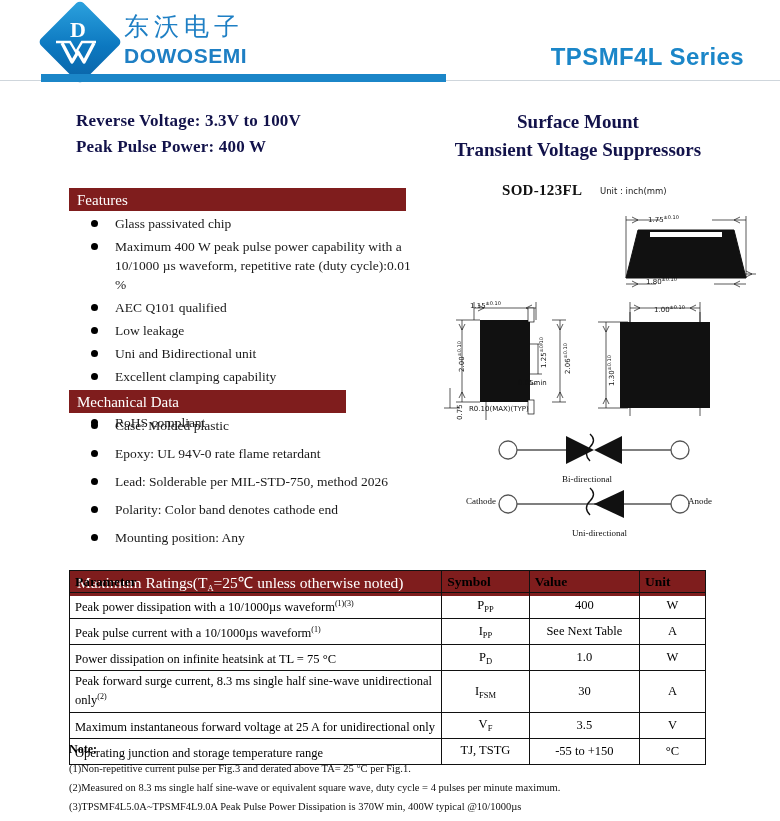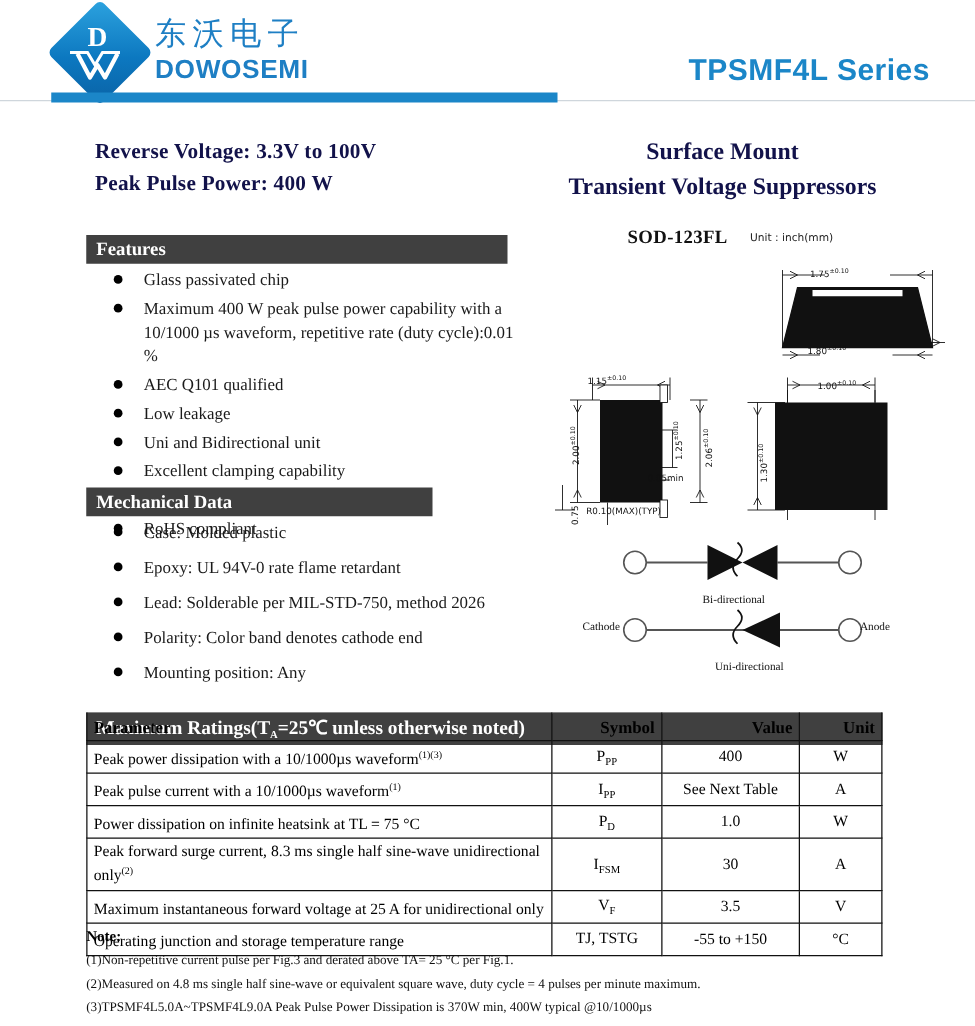--- a/index.html
+++ b/index.html
@@ -106,23 +106,23 @@
     text-align: center;
     font-size: 19px;
     font-weight: 700;
     color: #12124a;
     line-height: 28px;
   }
 
   
   .bar {
     position: absolute;
-    background: #404040;
+    background: #7f1d1d;
     color: #fff;
-    font-weight: 700;
+    font-weight: 400;
     font-size: 15px;
     line-height: 22px;
     padding: 1px 0 1px 8px;
     box-sizing: border-box;
   }
   #features-bar  { left: 69px; top: 188px; width: 337px; height: 23px; }
   #mech-bar      { left: 69px; top: 390px; width: 277px; height: 23px; }
   #ratings-bar   { left: 69px; top: 534px; width: 637px; height: 25px; font-size: 15.5px; margin-top: 37px; }
 
   
@@ -194,21 +194,21 @@
   }
   table.ratings th, table.ratings td {
     border: 1px solid #111;
     padding: 3px 5px;
     vertical-align: middle;
     line-height: 15px;
   }
   table.ratings th {
     font-weight: 700;
     font-size: 13.5px;
-    text-align: right;
+    text-align: left;
   }
   table.ratings th.p, table.ratings td.p { text-align: left; }
   table.ratings td.c { text-align: center; }
   .col-param  { width: 391px; }
   .col-symbol { width: 80px; }
   .col-value  { width: 106px; }
   .col-unit   { width: 58px; }
   sup.note { font-size: 8px; vertical-align: super; }
   sub.sb { font-size: 8.5px; vertical-align: baseline; position: relative; top: 3px; }
 
@@ -453,17 +453,17 @@
         <td class="c"><span>TJ, TSTG</span><sub class="sb"></sub></td>
         <td class="c">-55 to +150</td>
         <td class="c">°C</td>
       </tr>
     </tbody>
   </table>
 
   <div class="notes">
     <div class="ntitle">Note:</div>
     <p>(1)Non-repetitive current pulse per Fig.3 and derated above TA= 25 °C per Fig.1.</p>
-    <p>(2)Measured on 4.8 ms single half sine-wave or equivalent square wave, duty cycle = 4 pulses per minute maximum.</p>
+    <p>(2)Measured on 8.3 ms single half sine-wave or equivalent square wave, duty cycle = 4 pulses per minute maximum.</p>
     <p>(3)TPSMF4L5.0A~TPSMF4L9.0A Peak Pulse Power Dissipation is 370W min, 400W typical @10/1000µs</p>
   </div>
 
 </div>
 
 </body></html>

